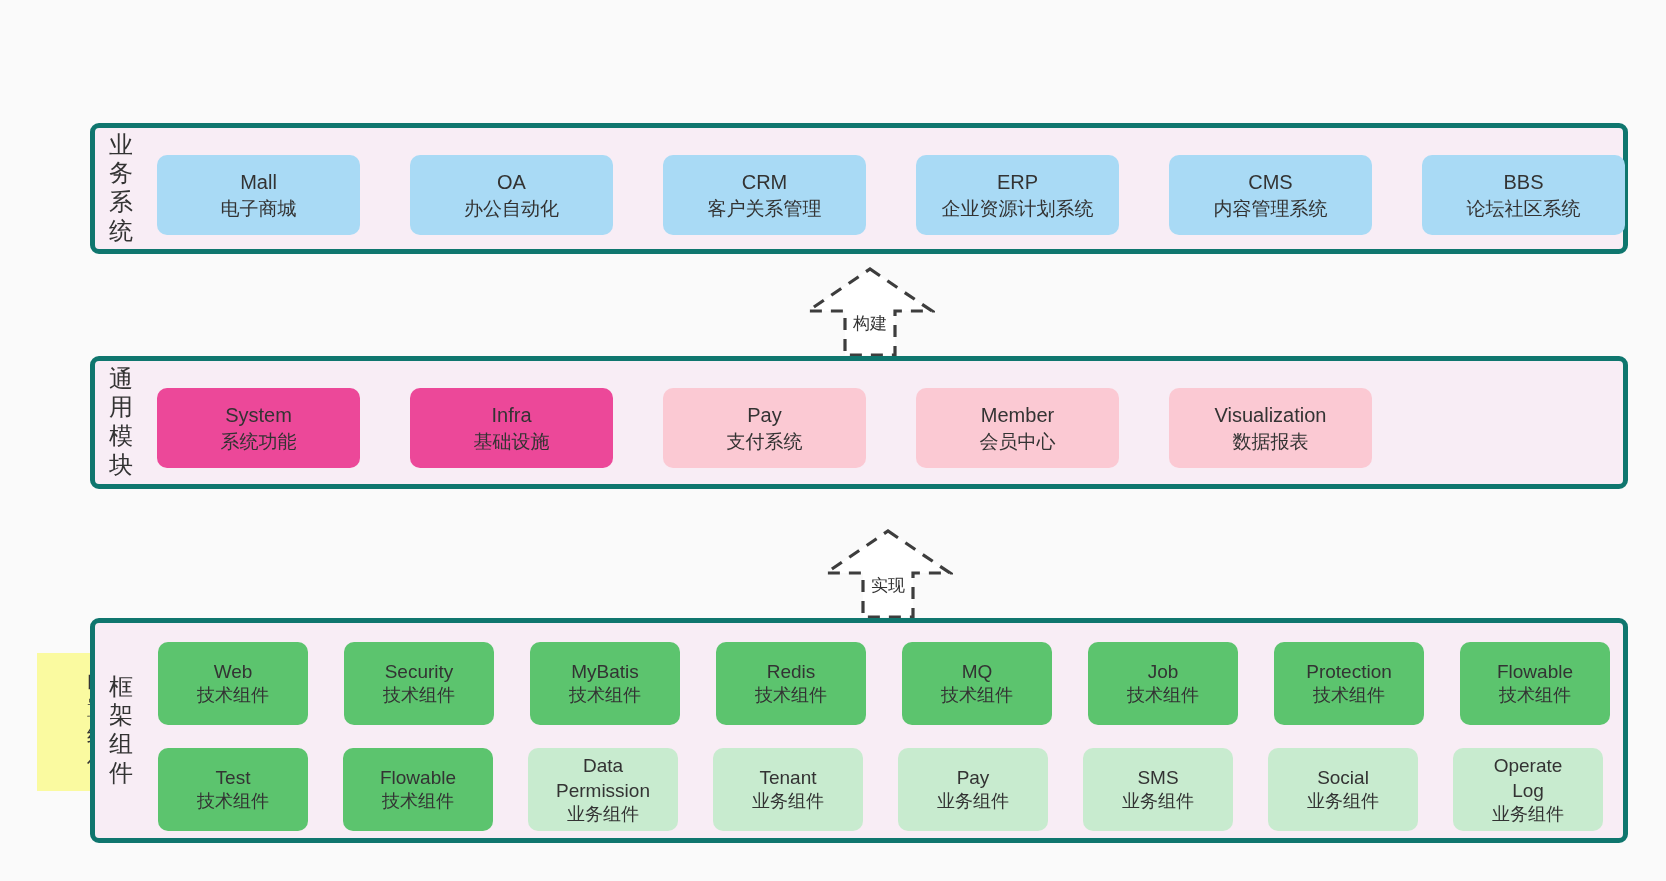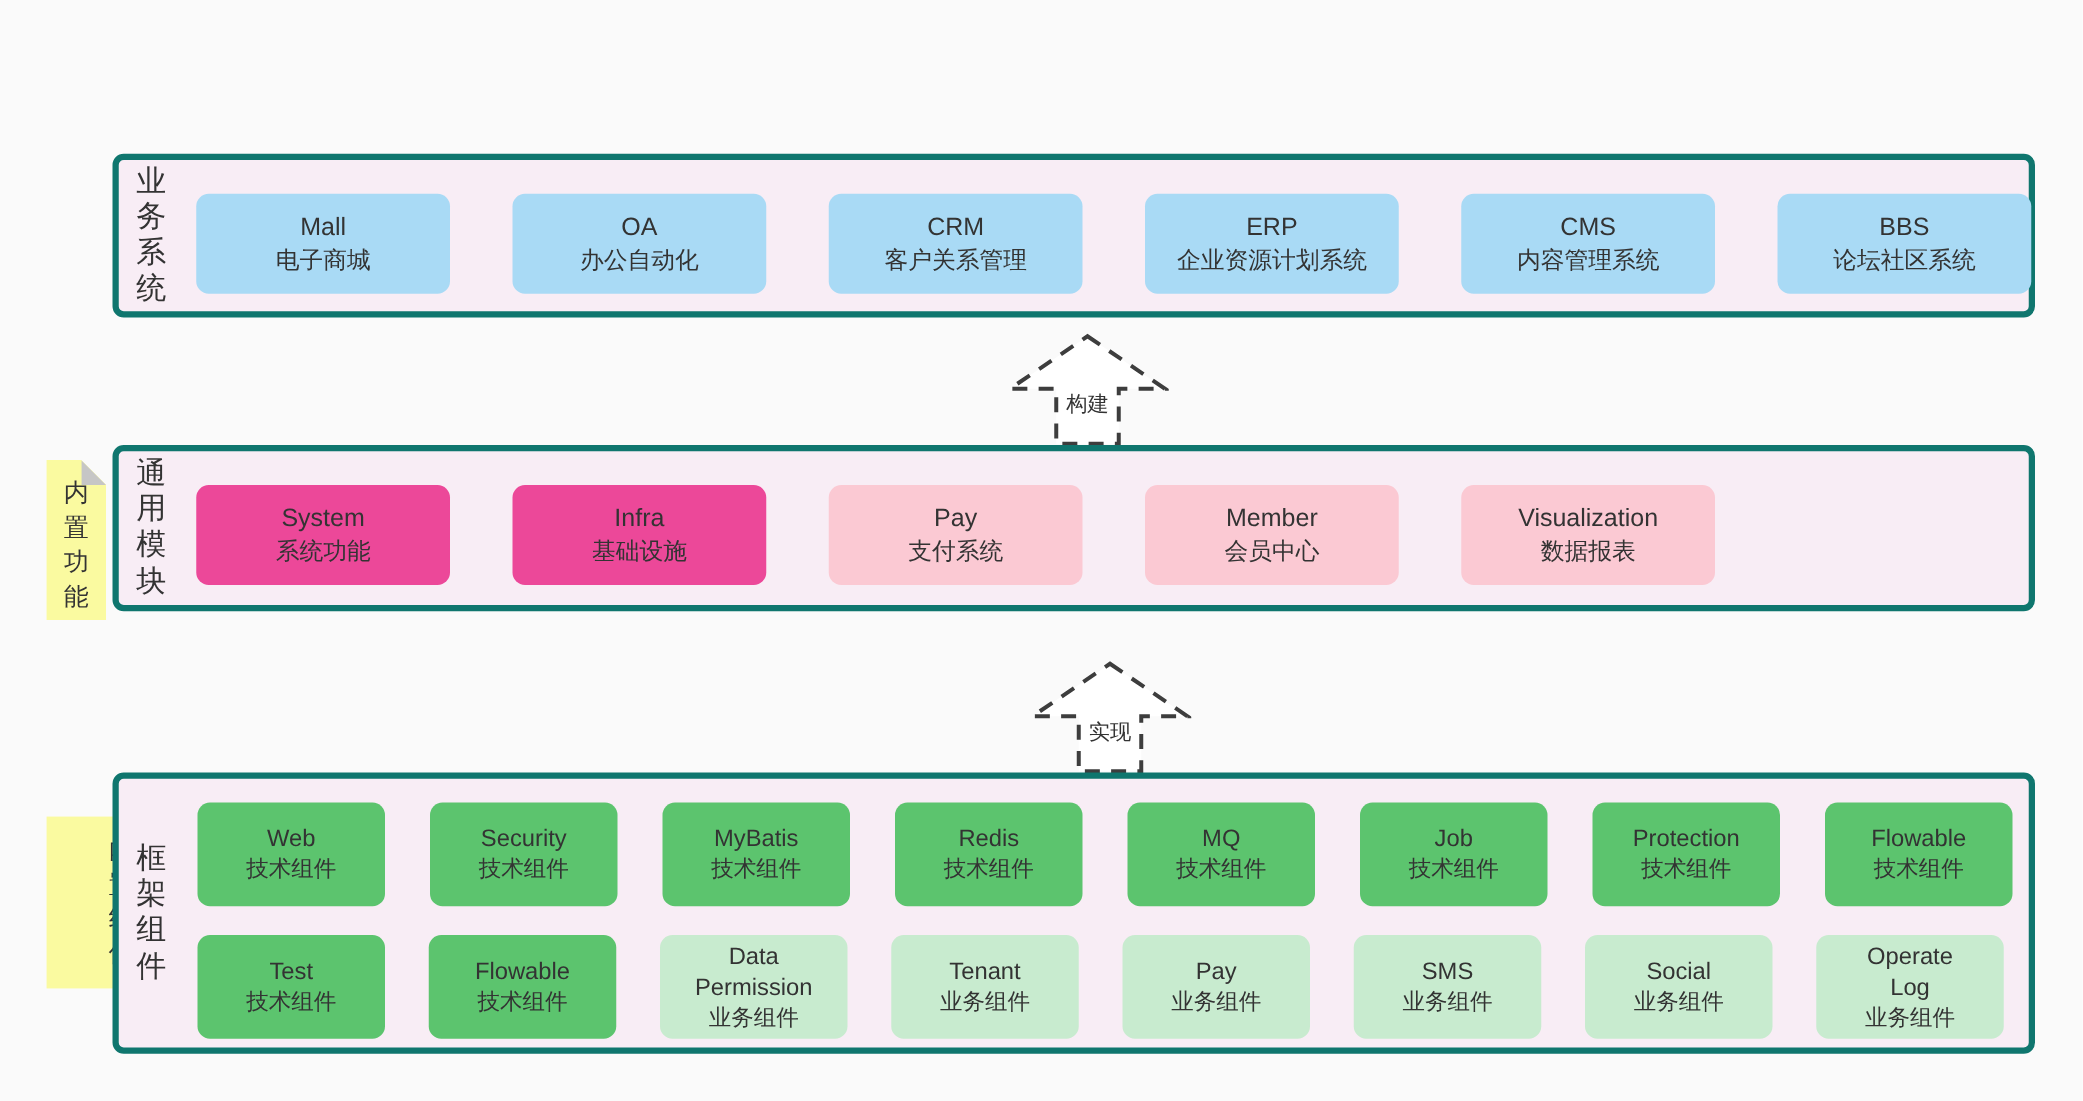--- a/index.html
+++ b/index.html
@@ -95,24 +95,20 @@
     </div>
   </div>
 
   <div class="arrow" id="arrow-build">
     <svg viewBox="0 0 130 92">
       <polygon points="65,3 127,45 90,45 90,89 40,89 40,45 3,45" fill="#ffffff" stroke="#3d3d3d" stroke-width="3.2" stroke-dasharray="12 9" stroke-linejoin="miter"></polygon>
     </svg>
     <span class="arrow-label">构建</span>
   </div>
 
-  <div class="note" id="note-func">
-    <div class="note-fold"></div>
-    <div class="note-text">内置功能</div>
-  </div>
 
   <div class="section" id="sec-modules">
     <div class="sec-label">通用模块</div>
     <div class="boxrow row-wide">
       <div class="box box-wide c-red">
         <div class="bname">System</div>
         <div class="bdesc">系统功能</div>
       </div>
       <div class="box box-wide c-red">
         <div class="bname">Infra</div>

